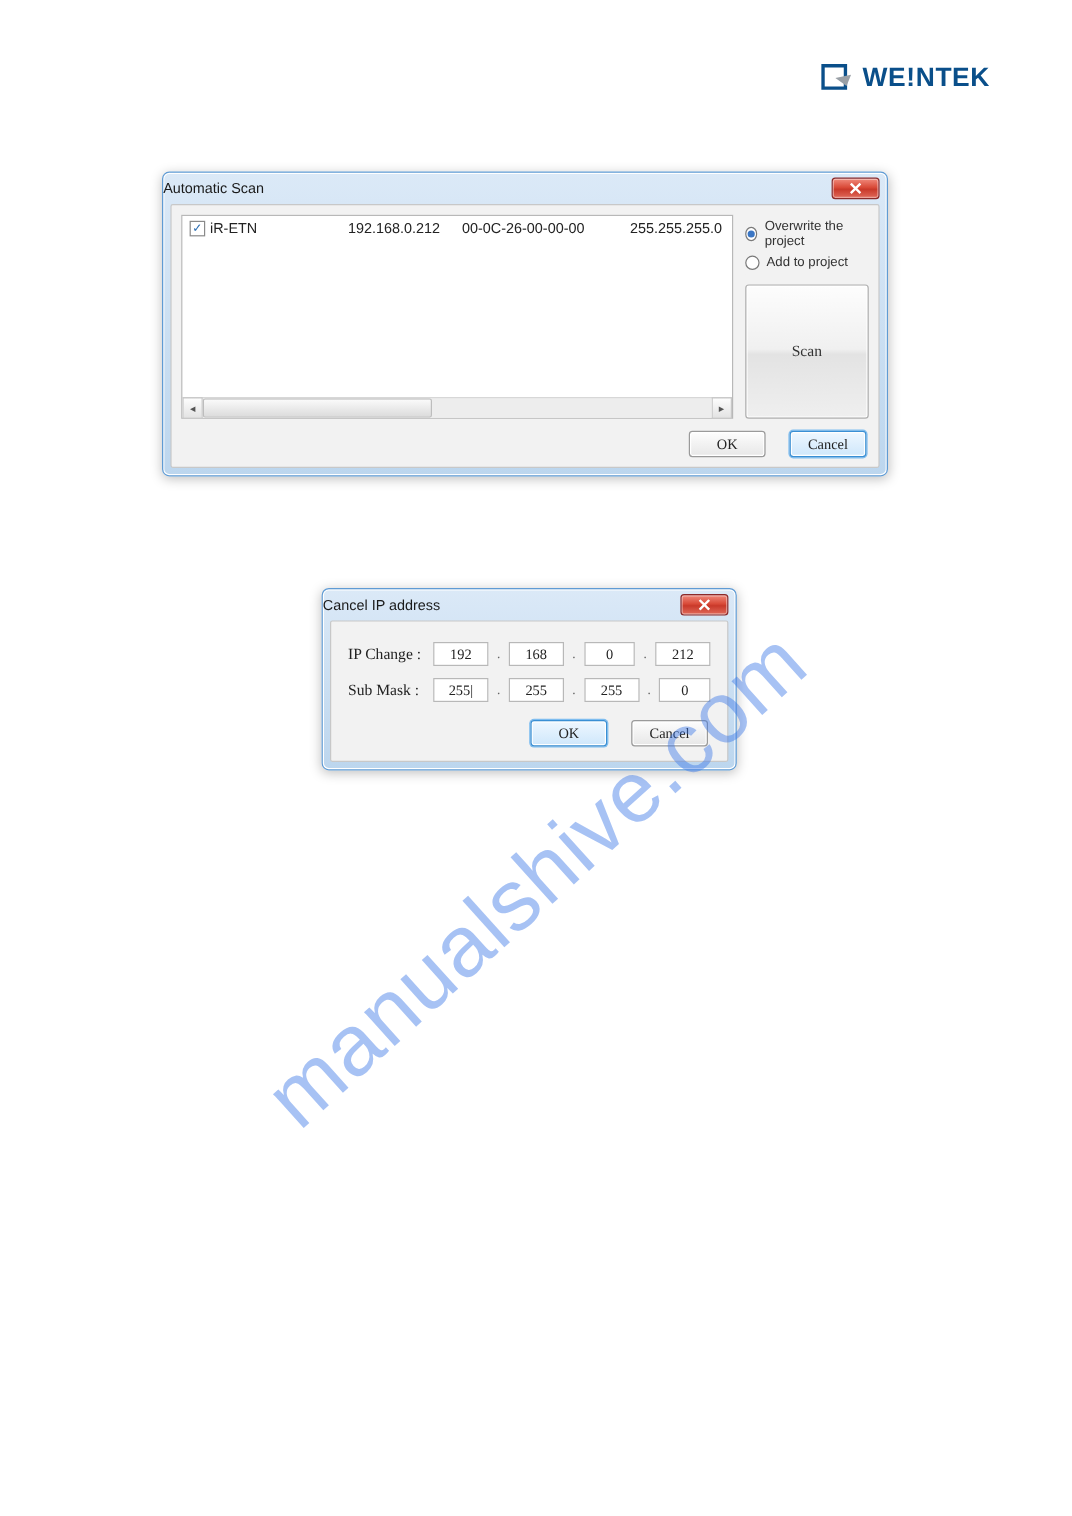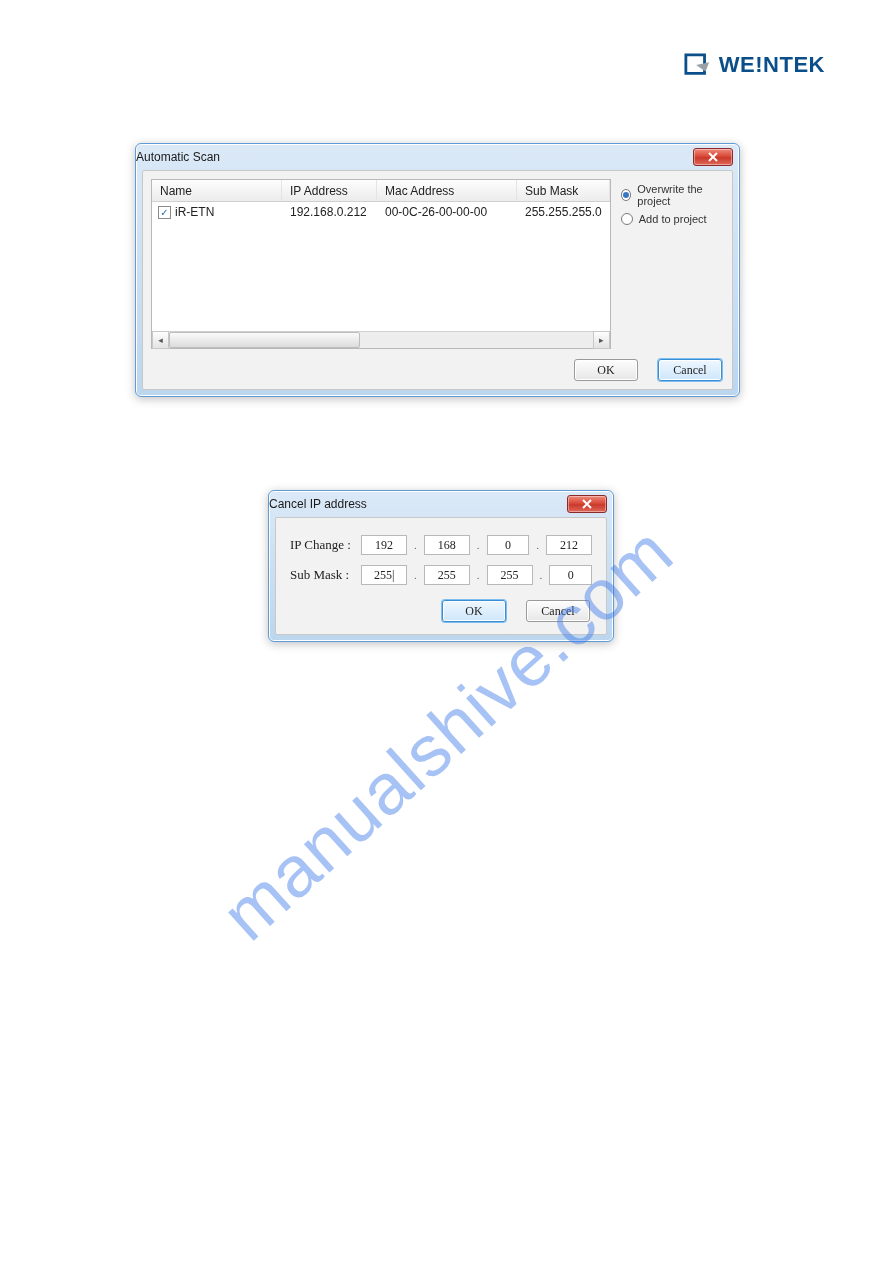--- a/index.html
+++ b/index.html
@@ -183,26 +183,20 @@
     <span class="title">Automatic Scan</span>
     <span class="close-btn">
       <svg viewBox="0 0 10 10">
           <path d="M1 1 L9 9 M9 1 L1 9" stroke="#fff" stroke-width="2"></path>
         </svg>
     </span>
   </div>
   <div class="client">
     <div class="scan-body">
       <div class="list-panel">
-        <div class="list-header">
-          <div class="col col-name">Name</div>
-          <div class="col col-ip">IP Address</div>
-          <div class="col col-mac">Mac Address</div>
-          <div class="col col-mask">Sub Mask</div>
-        </div>
         <div class="list-rows">
           <div class="list-row">
             <div class="col col-name">
               <span class="chk">✓</span>
               <span>iR-ETN</span>
             </div>
             <div class="col col-ip">192.168.0.212</div>
             <div class="col col-mac">00-0C-26-00-00-00</div>
             <div class="col col-mask">255.255.255.0</div>
           </div>
@@ -219,20 +213,21 @@
         <div class="radio-group">
           <div class="radio-row">
             <span class="radio checked"></span>
             <span>Overwrite the project</span>
           </div>
           <div class="radio-row">
             <span class="radio"></span>
             <span>Add to project</span>
           </div>
         </div>
+        <div class="scan-btn">Scan</div>
       </div>
     </div>
     <div class="dlg-buttons">
       <span class="btn">OK</span>
       <span class="btn primary">Cancel</span>
     </div>
   </div>
 </div>
 
 <div id="dlg-ip" class="win">

